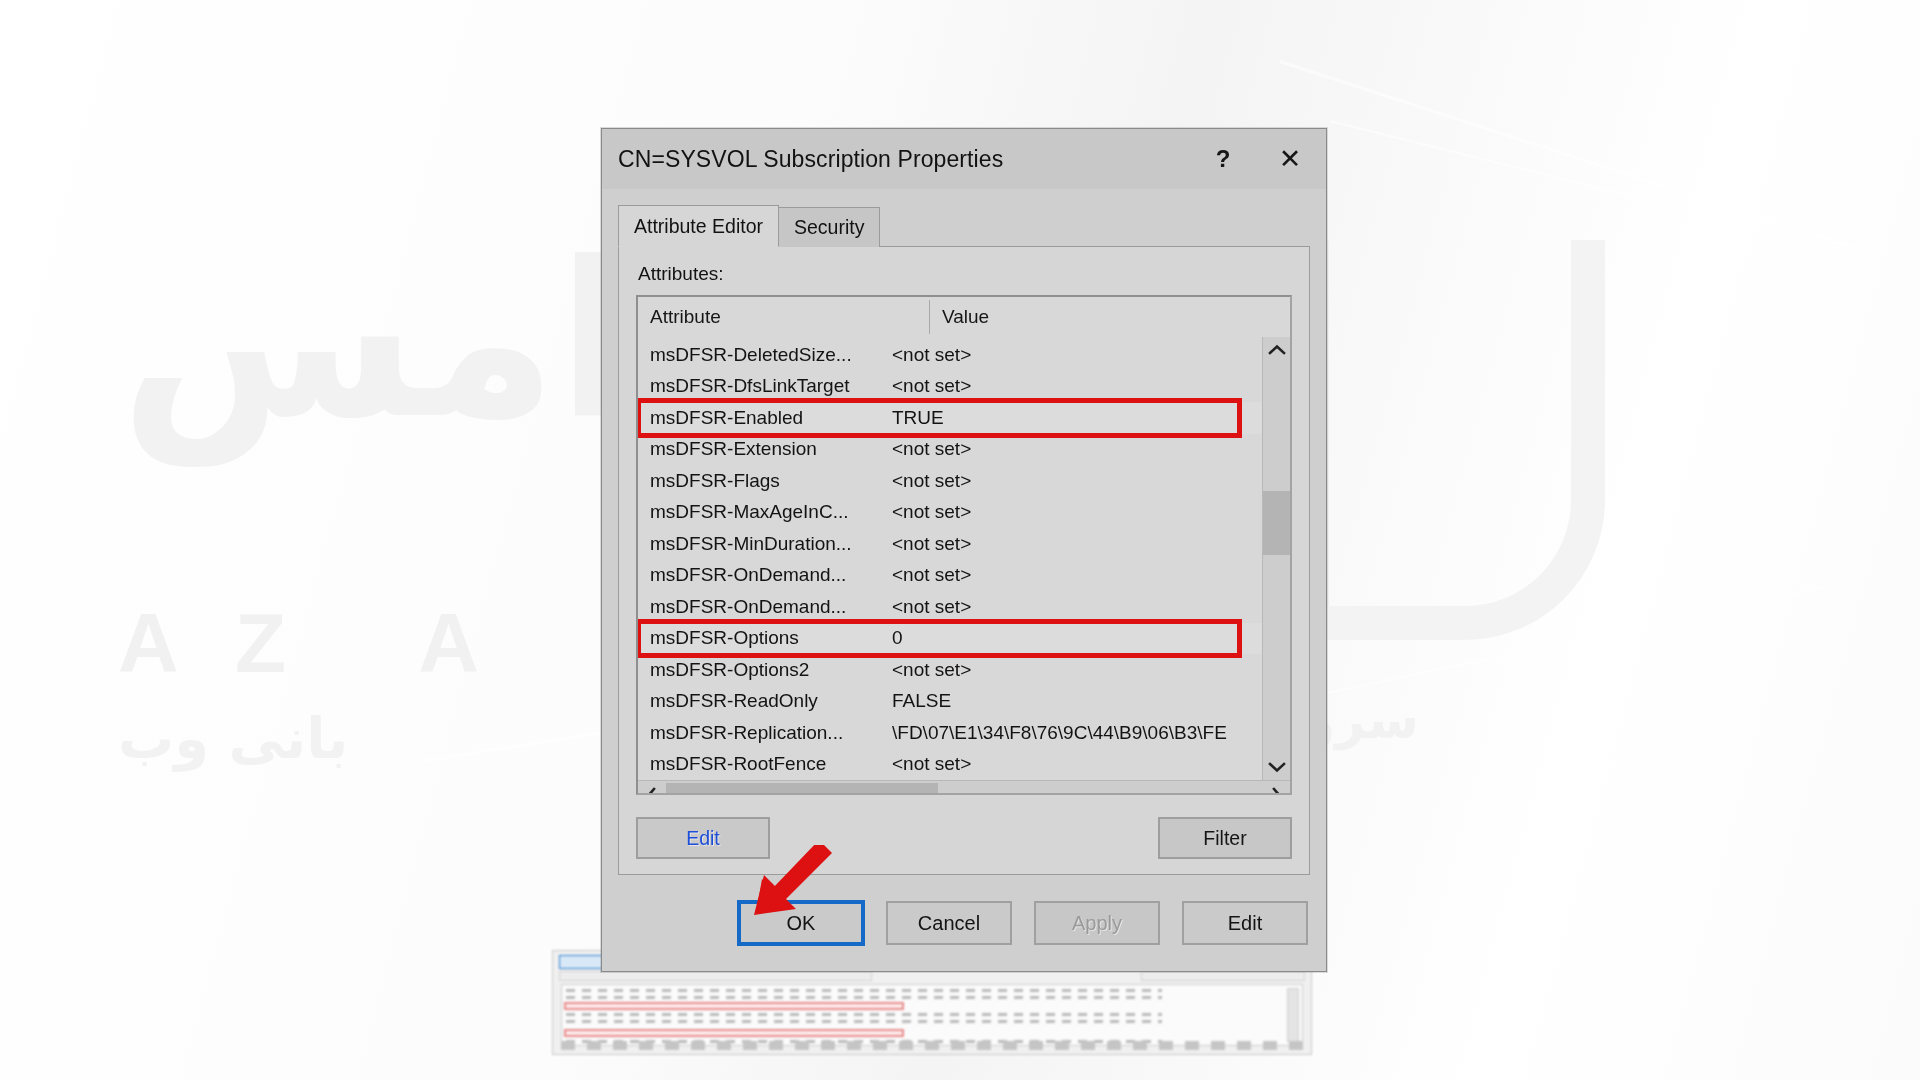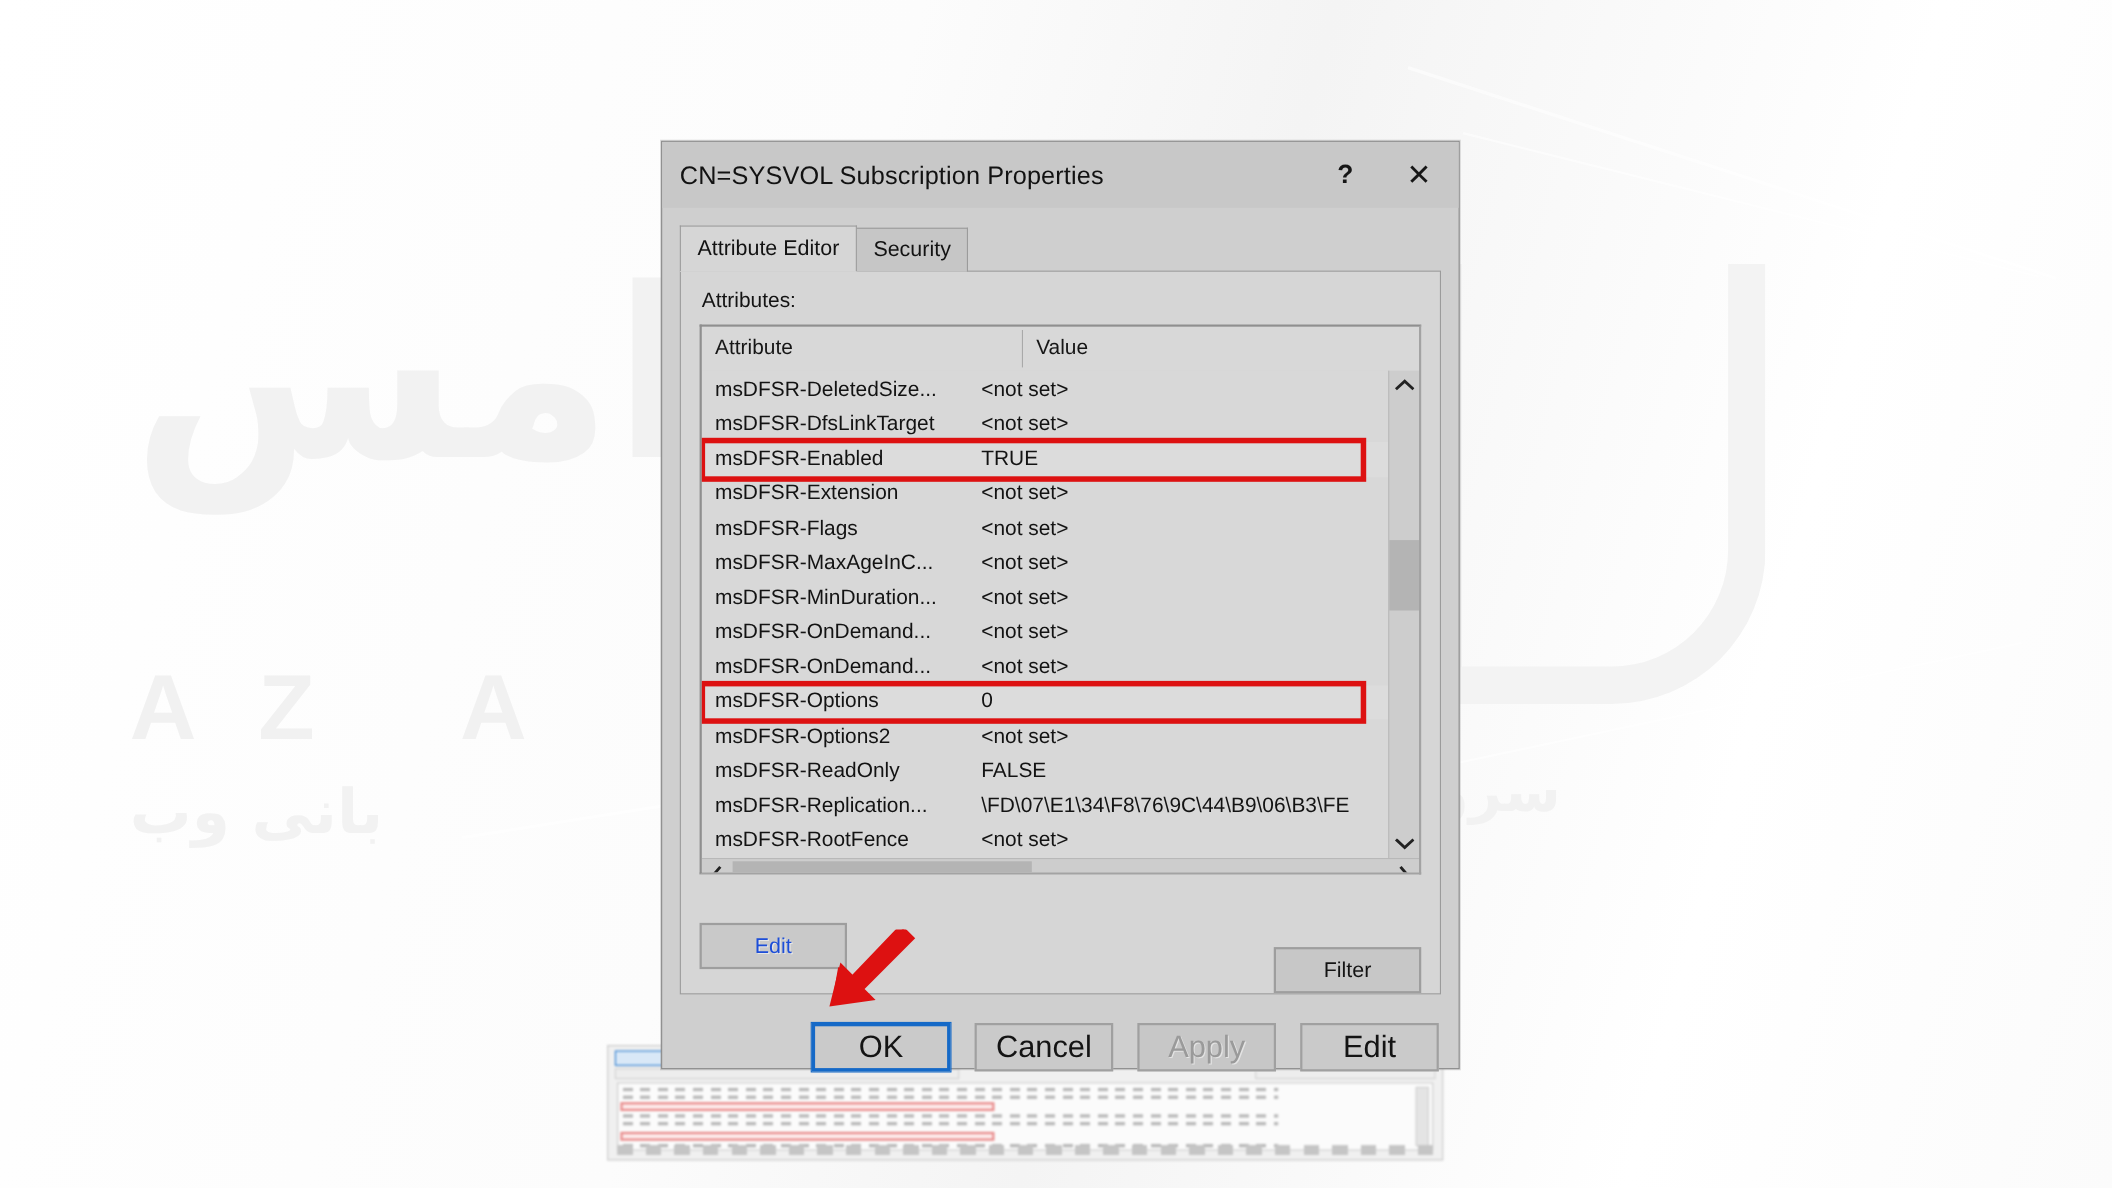--- a/index.html
+++ b/index.html
@@ -350,39 +350,39 @@
     justify-content: center;
     font-family: "Liberation Sans", sans-serif;
     padding: 0 8px;
   }
   .btn.disabled {
     color: #1d4ed8;
     background: #c9c9c9;
     text-shadow: 1px 1px 0 #e6e6e6;
   }
   #edit-button { width: 134px; min-width: 134px; }
-  #filter-button { width: 134px; min-width: 134px; margin-left: auto; margin-top: 44px; }
+  #filter-button { width: 134px; min-width: 134px; margin-left: auto; }
 
   
   #footer {
     height: 96px;
     flex: 0 0 96px;
     display: flex;
     align-items: center;
     justify-content: flex-end;
     gap: 22px;
     padding: 0 18px 0 0;
     position: relative;
   }
   .footer-btn {
     width: 126px;
     height: 44px;
     background: #cacaca;
     border: 2px solid #a0a0a0;
-    font-size: 28px;
+    font-size: 20px;
     color: #141414;
     display: flex;
     align-items: center;
     justify-content: center;
   }
   .footer-btn.focused {
     border: 3px solid #1569c7;
     outline: 1px solid #1569c7;
     outline-offset: 0;
   }

